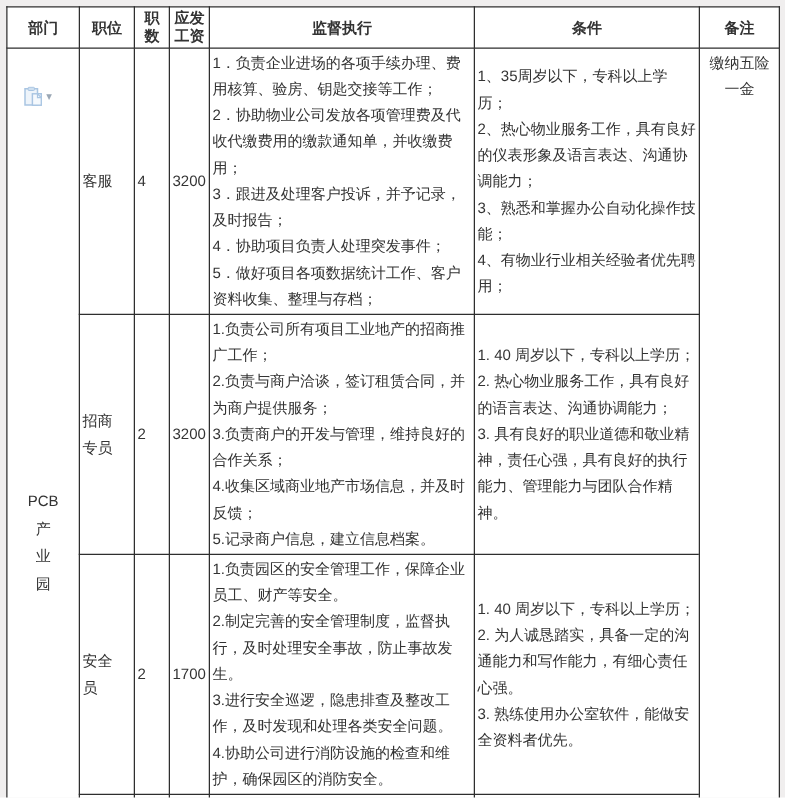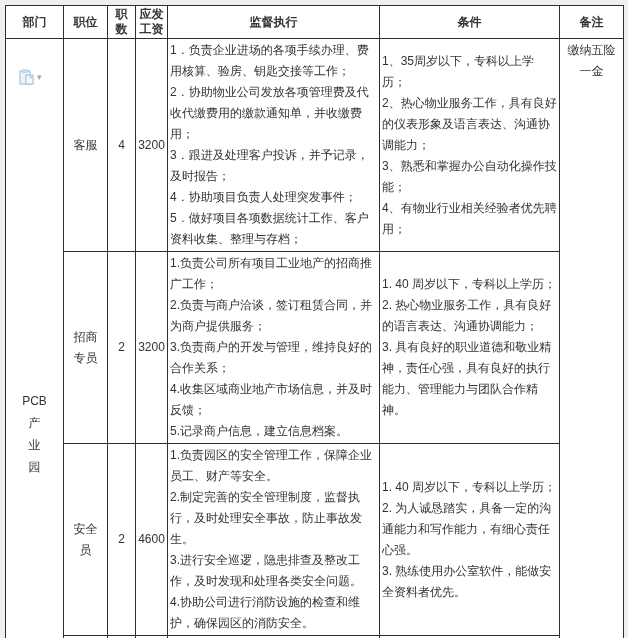--- a/index.html
+++ b/index.html
@@ -29,21 +29,21 @@
     padding:1px 2px;
     word-break:break-all;
   }
   .job-table th{
     font-weight:bold;
     text-align:center;
     line-height:15px;
     white-space:pre-line;
     padding:1px 0;
   }
-  .c-center{text-align:center;white-space:pre-line;}
+  .c-center{white-space:pre-line;}
   .c-left{text-align:left;}
   .pre{white-space:pre-line;}
   td.dept-cell, td.remark-cell{vertical-align:top;text-align:center;}
   .dept-text{padding-top:350px;line-height:22px;white-space:pre-line;}
   .remark-text{line-height:21px;white-space:pre-line;}
   .duties,.conds{padding:1px 4px 1px 6px;}
   
   .paste-widget{
     position:absolute;left:18px;top:69px;
     display:flex;align-items:center;gap:2px;
@@ -117,21 +117,21 @@
 4.收集区域商业地产市场信息，并及时反馈；
 5.记录商户信息，建立信息档案。</td>
         <td class="c-left conds pre">1. 40 周岁以下，专科以上学历；
 2. 热心物业服务工作，具有良好的语言表达、沟通协调能力；
 3. 具有良好的职业道德和敬业精神，责任心强，具有良好的执行能力、管理能力与团队合作精神。</td>
       </tr>
       <tr style="height:141px">
         <td class="c-center pre">安全
 员</td>
         <td class="c-center">2</td>
-        <td class="c-center">4600</td>
+        <td class="c-center">1700</td>
         <td class="c-left duties pre">1.负责园区的安全管理工作，保障企业员工、财产等安全。
 2.制定完善的安全管理制度，监督执行，及时处理安全事故，防止事故发生。
 3.进行安全巡逻，隐患排查及整改工作，及时发现和处理各类安全问题。
 4.协助公司进行消防设施的检查和维护，确保园区的消防安全。</td>
         <td class="c-left conds pre">1. 40 周岁以下，专科以上学历；
 2. 为人诚恳踏实，具备一定的沟通能力和写作能力，有细心责任心强。
 3. 熟练使用办公室软件，能做安全资料者优先。</td>
       </tr>
       <tr style="height:126px">
         <td class="c-center pre">水电

